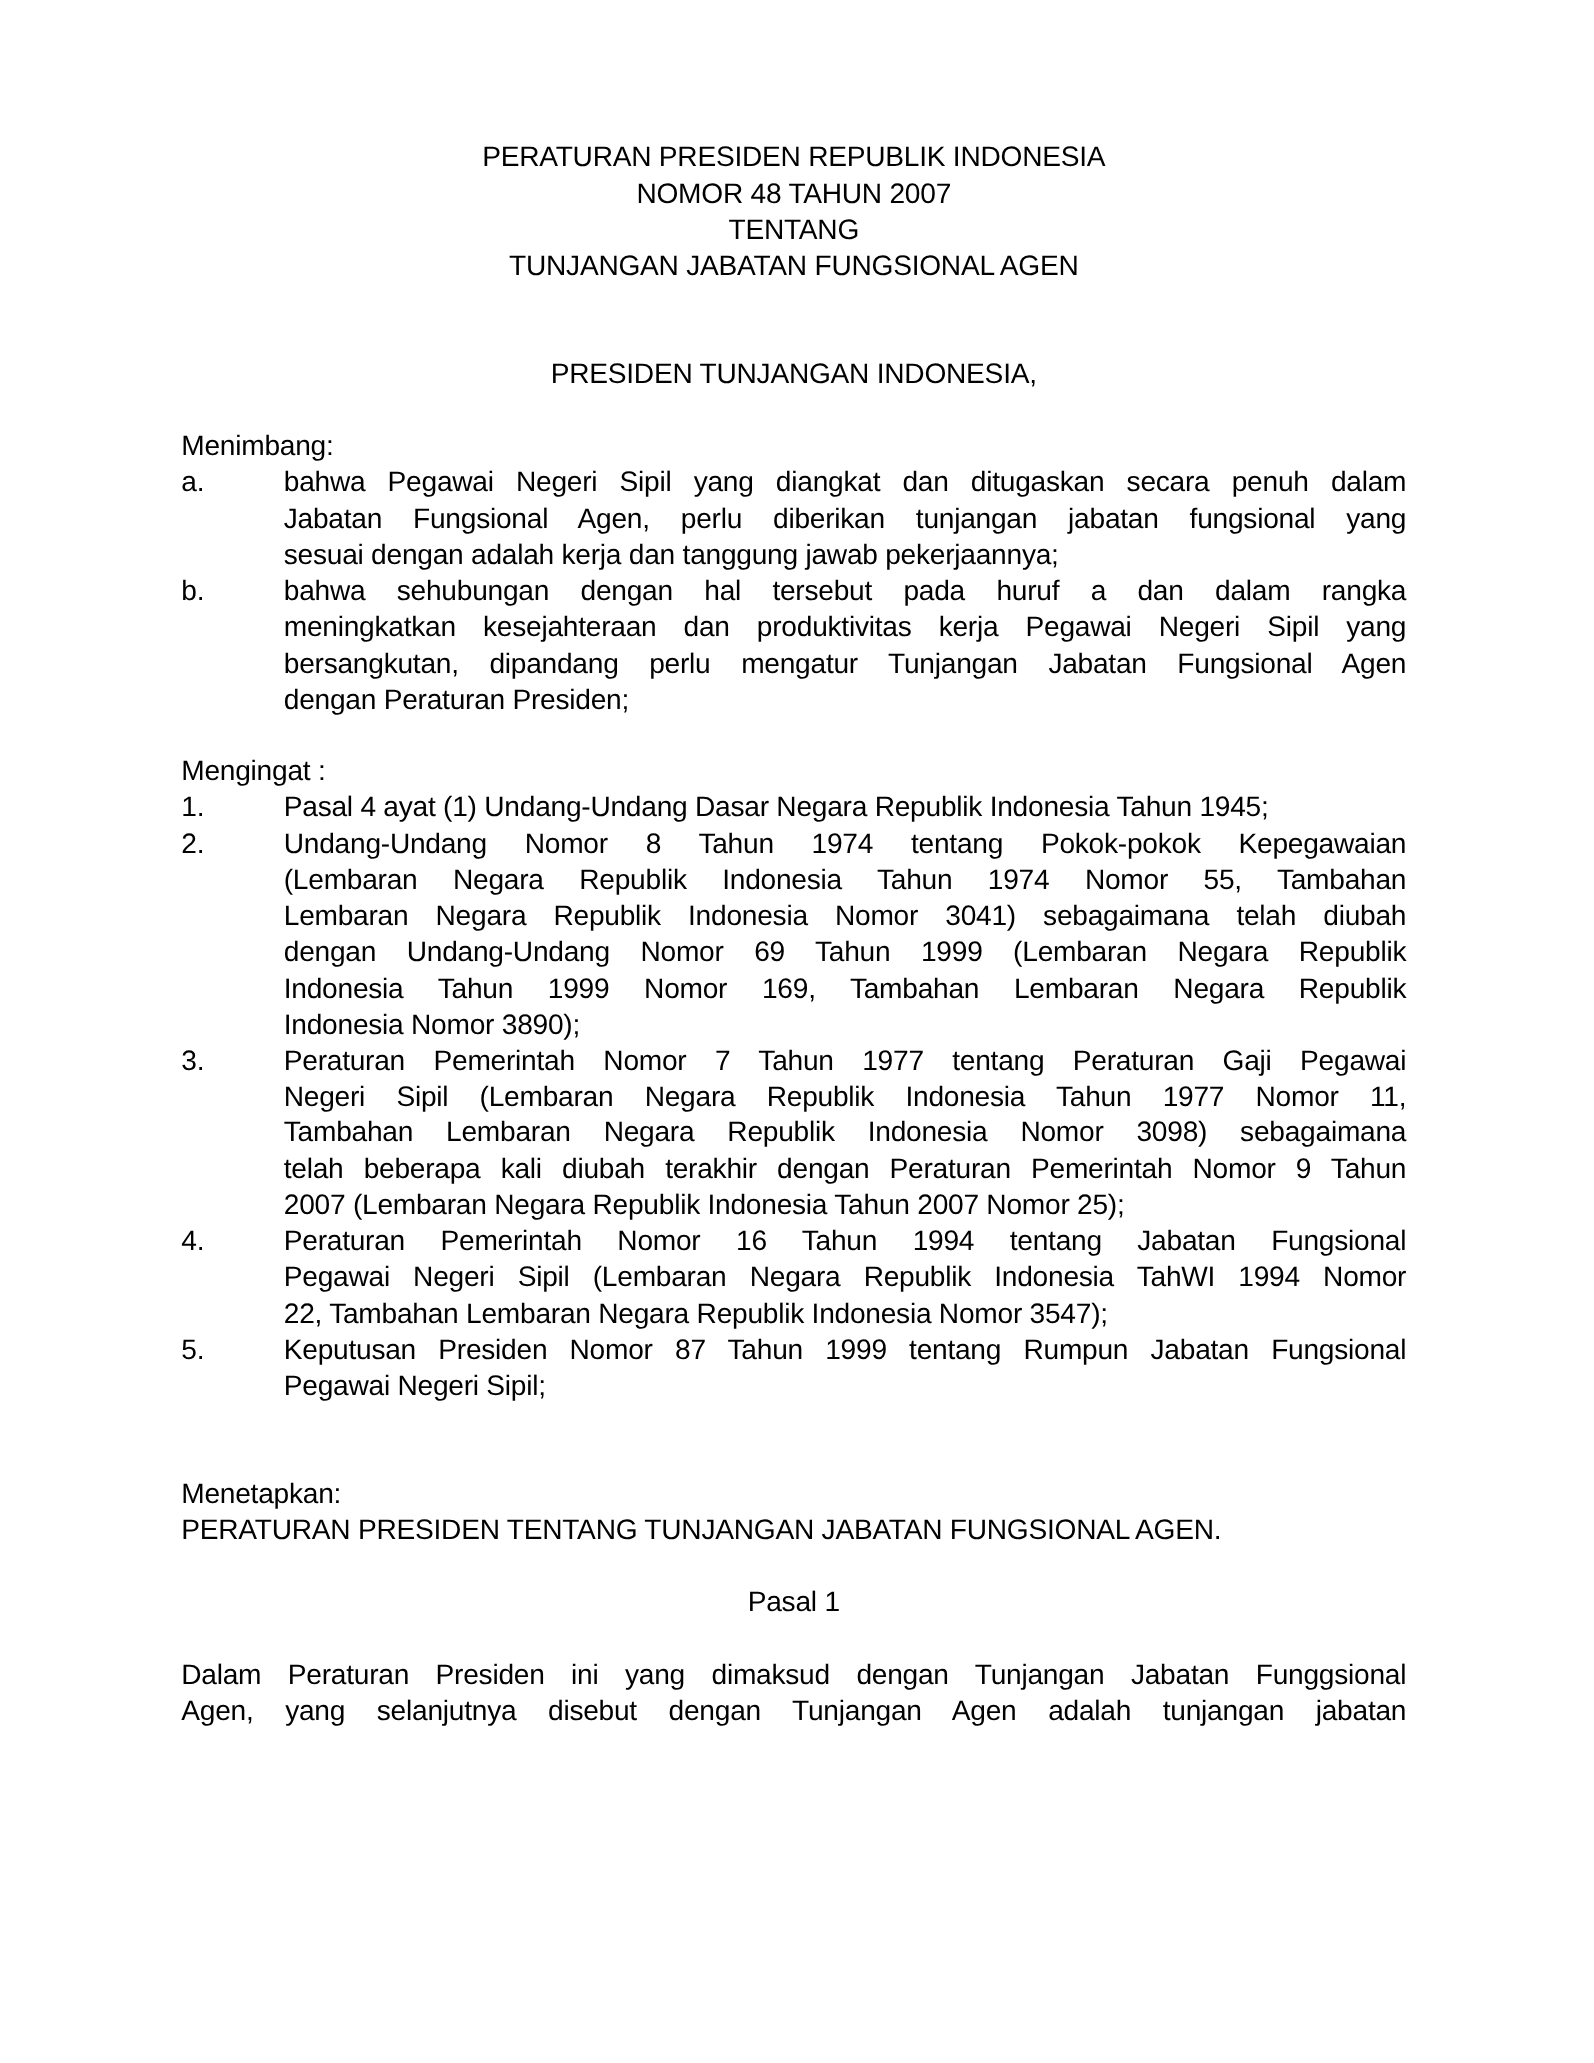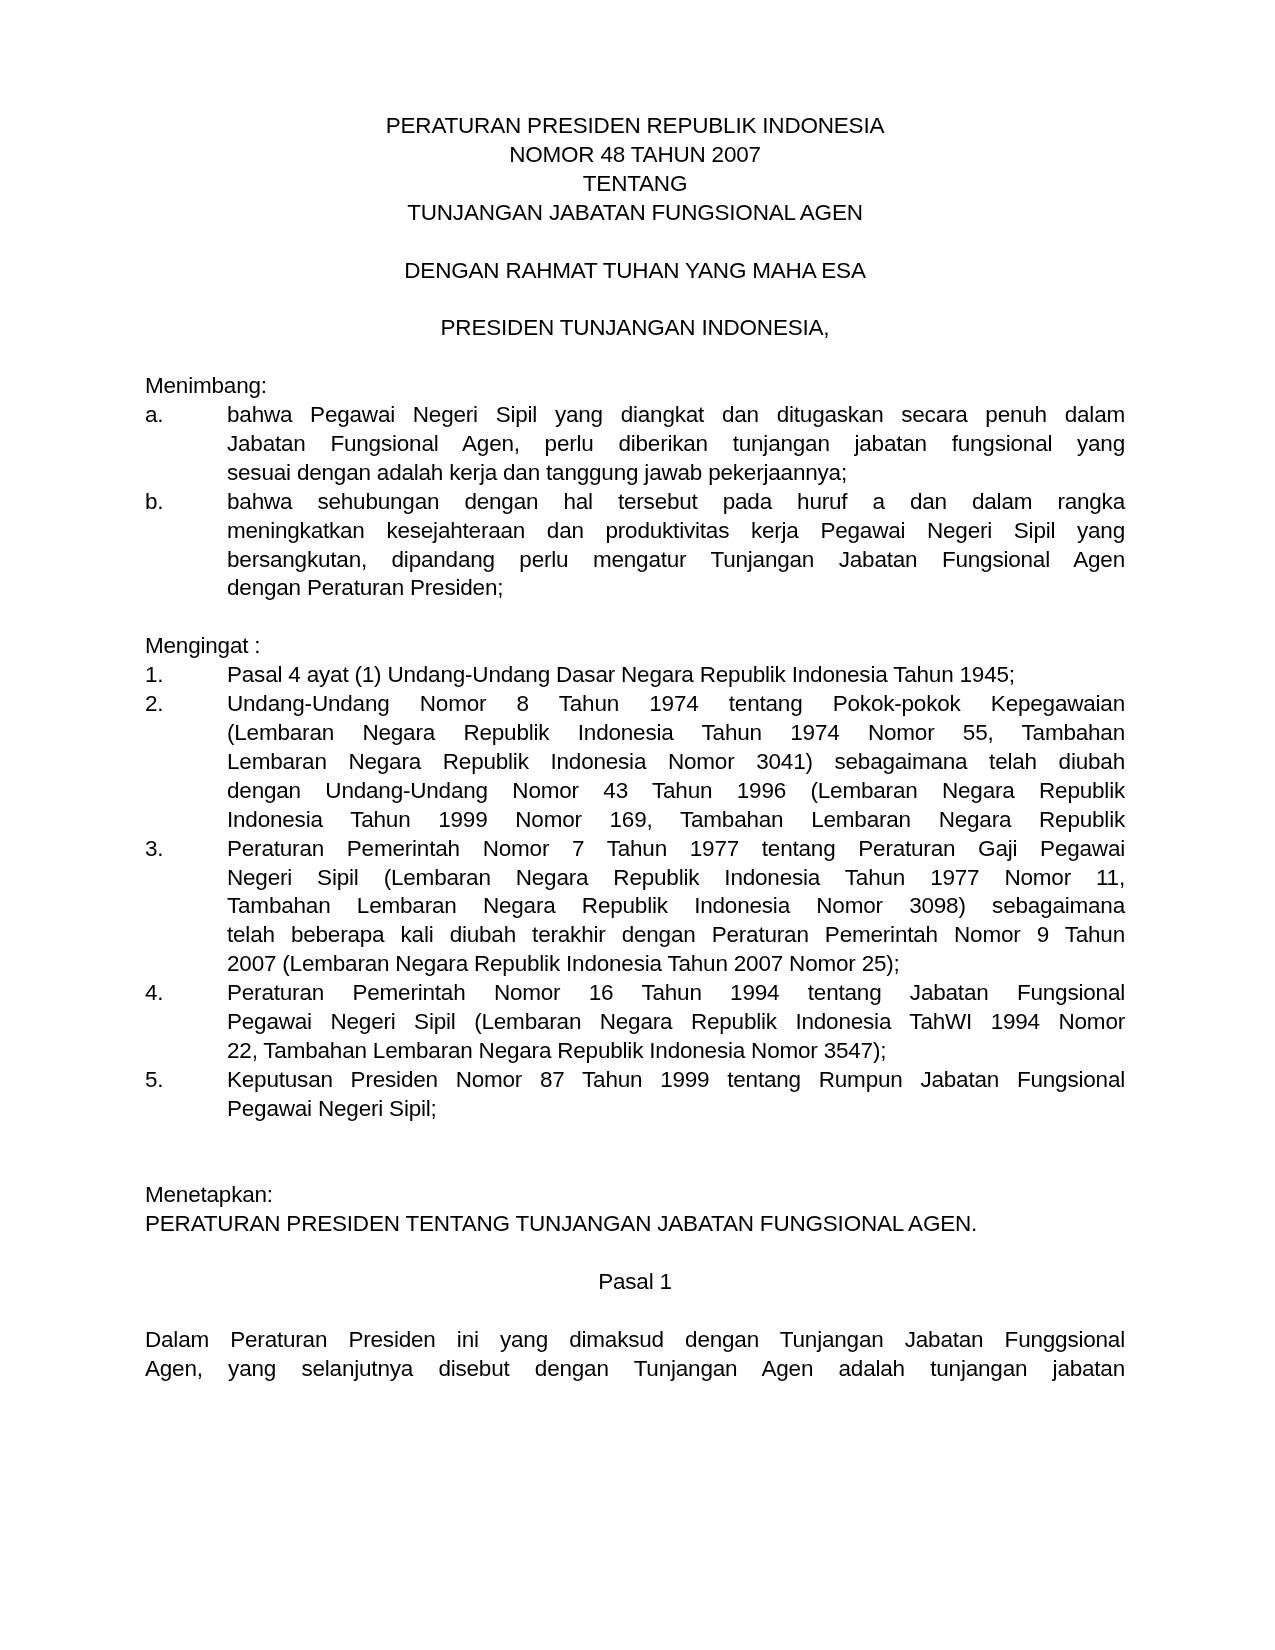--- a/index.html
+++ b/index.html
@@ -30,21 +30,20 @@
 
 <div class="page">
 
   <div class="line center">PERATURAN PRESIDEN REPUBLIK INDONESIA</div>
   <div class="line center">NOMOR 48 TAHUN 2007</div>
   <div class="line center">TENTANG</div>
   <div class="line center">TUNJANGAN JABATAN FUNGSIONAL AGEN</div>
 
   <div class="line blank"></div>
 
-  <div class="line center">DENGAN RAHMAT TUHAN YANG MAHA ESA</div>
 
   <div class="line blank"></div>
 
   <div class="line center">PRESIDEN TUNJANGAN INDONESIA,</div>
 
   <div class="line blank"></div>
 
   <div class="line">Menimbang:</div>
   <div id="considering-list">
       <div class="item">
@@ -68,22 +67,23 @@
   <div id="recalling-list">
       <div class="item">
         <span class="marker">1.</span>
         <div class="line">Pasal 4 ayat (1) Undang-Undang Dasar Negara Republik Indonesia Tahun 1945;</div>
       </div>
       <div class="item">
         <span class="marker">2.</span>
         <div class="line just">Undang-Undang Nomor 8 Tahun 1974 tentang Pokok-pokok Kepegawaian</div>
         <div class="line just">(Lembaran Negara Republik Indonesia Tahun 1974 Nomor 55, Tambahan</div>
         <div class="line just">Lembaran Negara Republik Indonesia Nomor 3041) sebagaimana telah diubah</div>
-        <div class="line just">dengan Undang-Undang Nomor 43 Tahun 1996 (Lembaran Negara Republik</div>
+        <div class="line just">dengan Undang-Undang Nomor 69 Tahun 1999 (Lembaran Negara Republik</div>
         <div class="line just">Indonesia Tahun 1999 Nomor 169, Tambahan Lembaran Negara Republik</div>
+        <div class="line">Indonesia Nomor 3890);</div>
       </div>
       <div class="item">
         <span class="marker">3.</span>
         <div class="line just">Peraturan Pemerintah Nomor 7 Tahun 1977 tentang Peraturan Gaji Pegawai</div>
         <div class="line just">Negeri Sipil (Lembaran Negara Republik Indonesia Tahun 1977 Nomor 11,</div>
         <div class="line just">Tambahan Lembaran Negara Republik Indonesia Nomor 3098) sebagaimana</div>
         <div class="line just">telah beberapa kali diubah terakhir dengan Peraturan Pemerintah Nomor 9 Tahun</div>
         <div class="line">2007 (Lembaran Negara Republik Indonesia Tahun 2007 Nomor 25);</div>
       </div>
       <div class="item">

